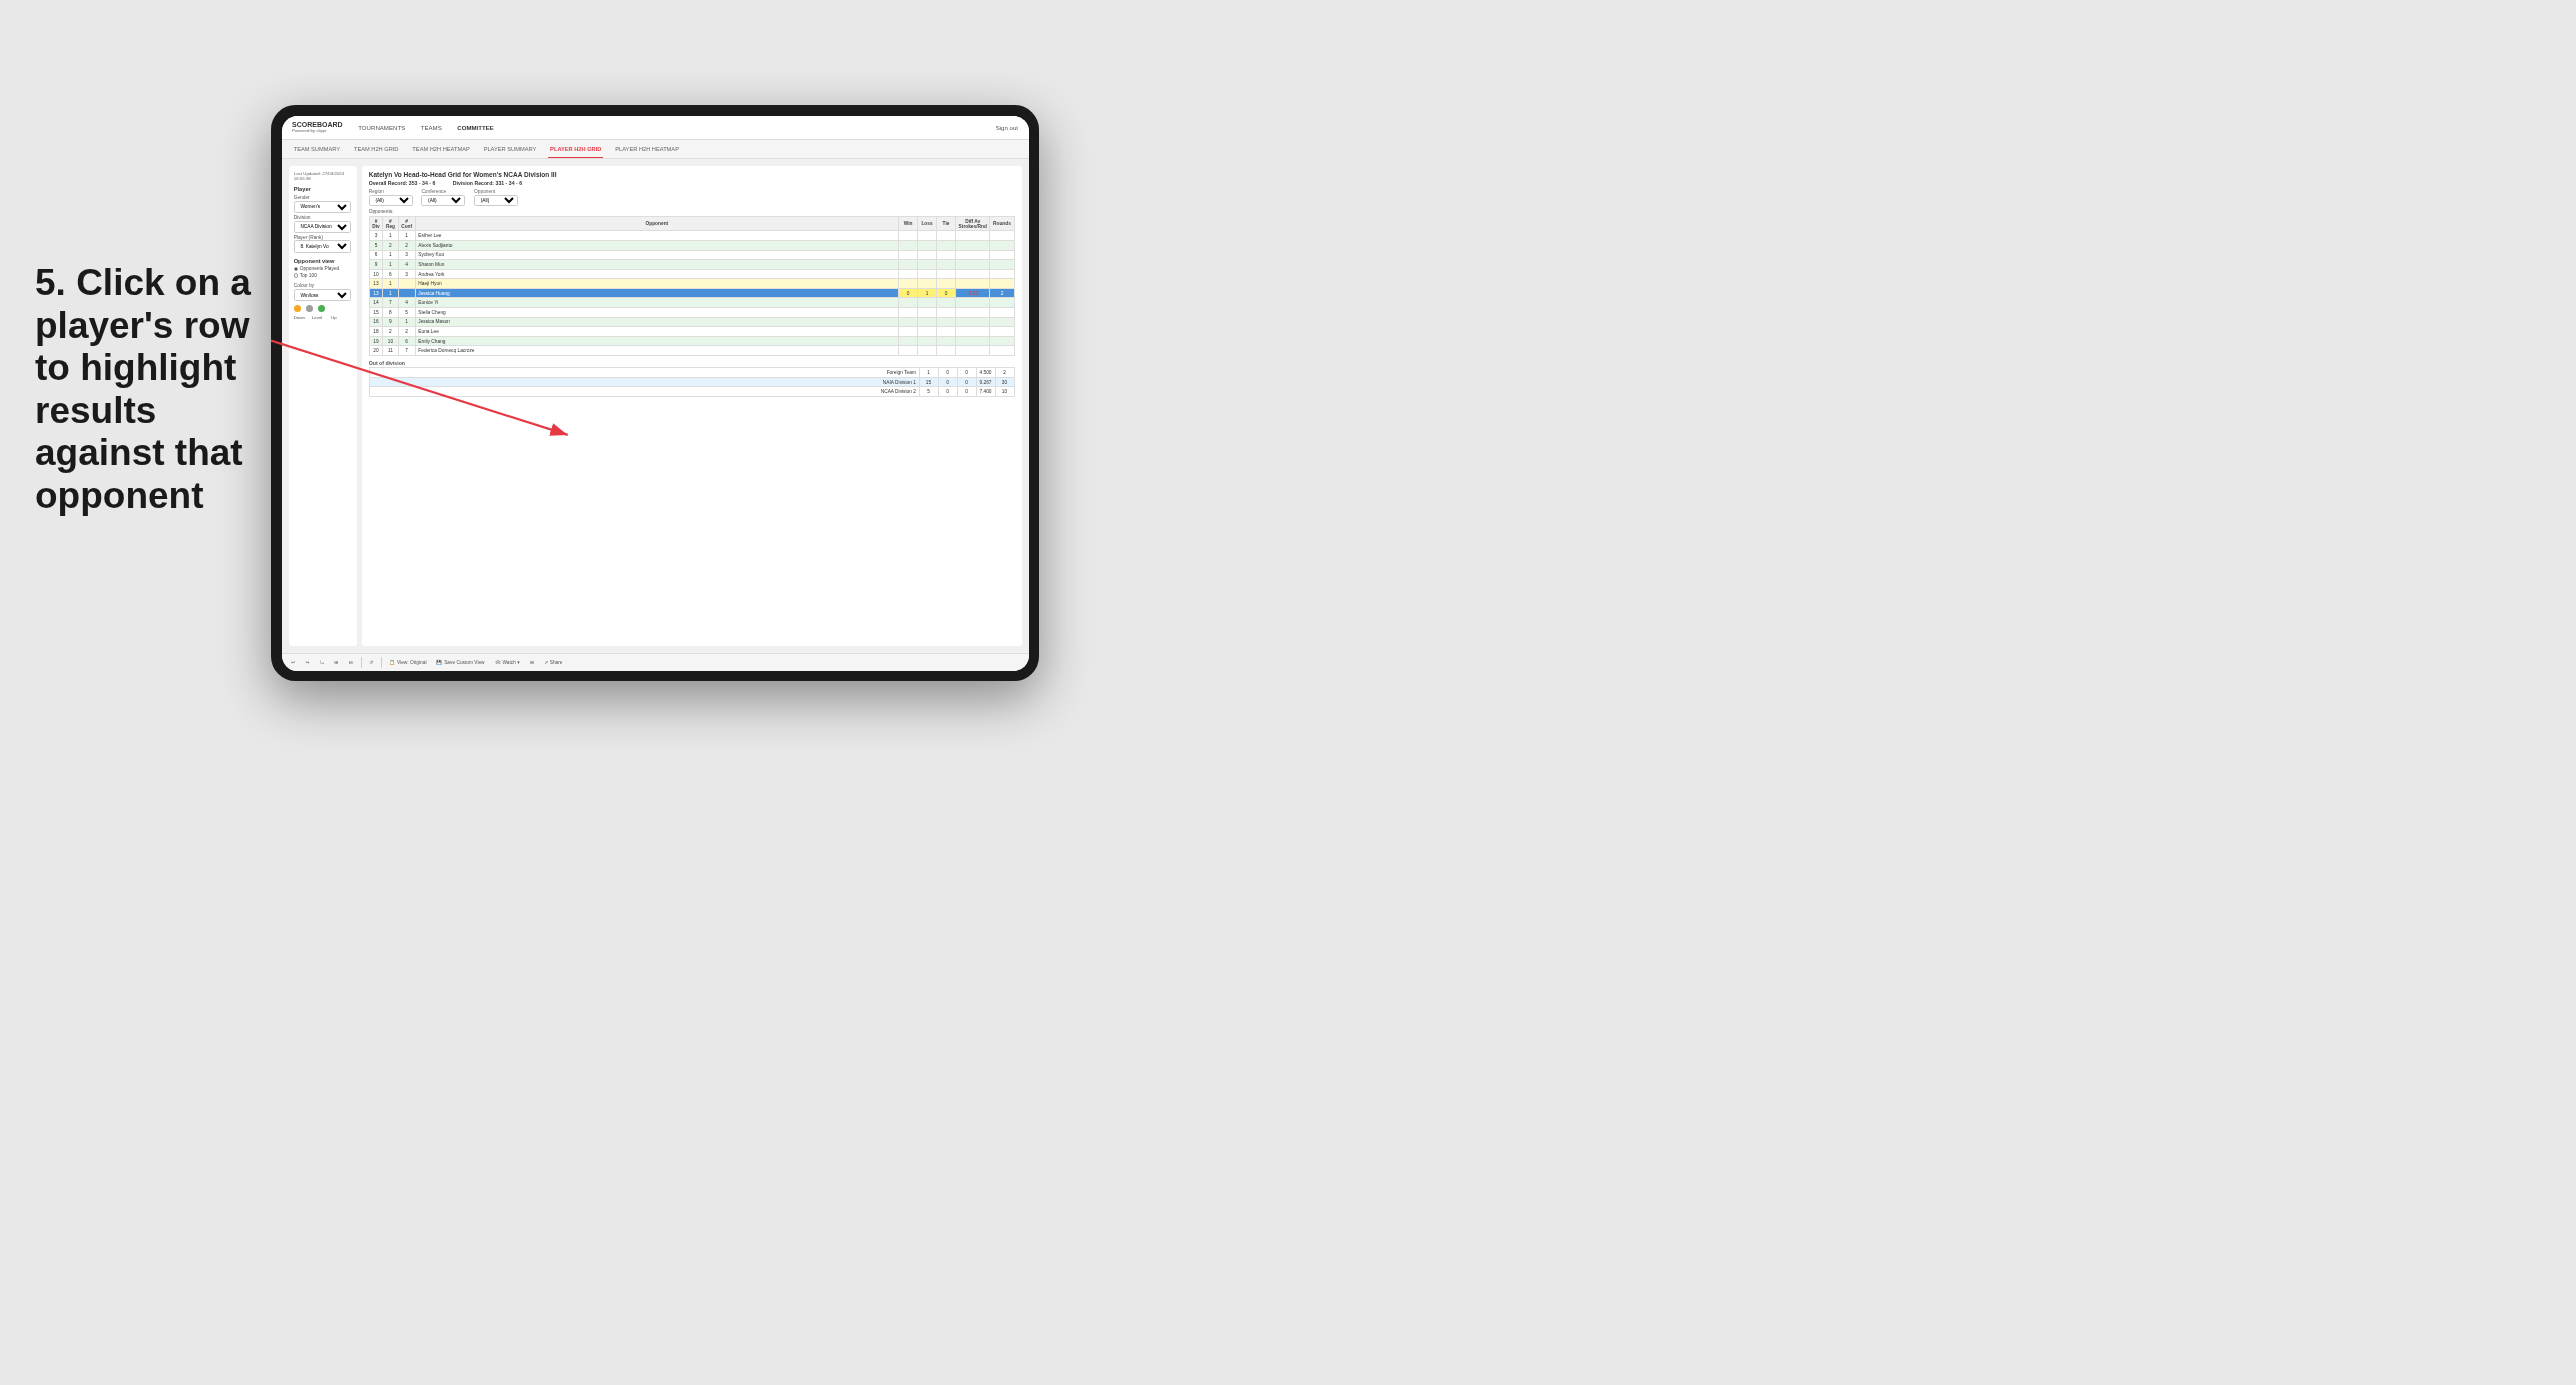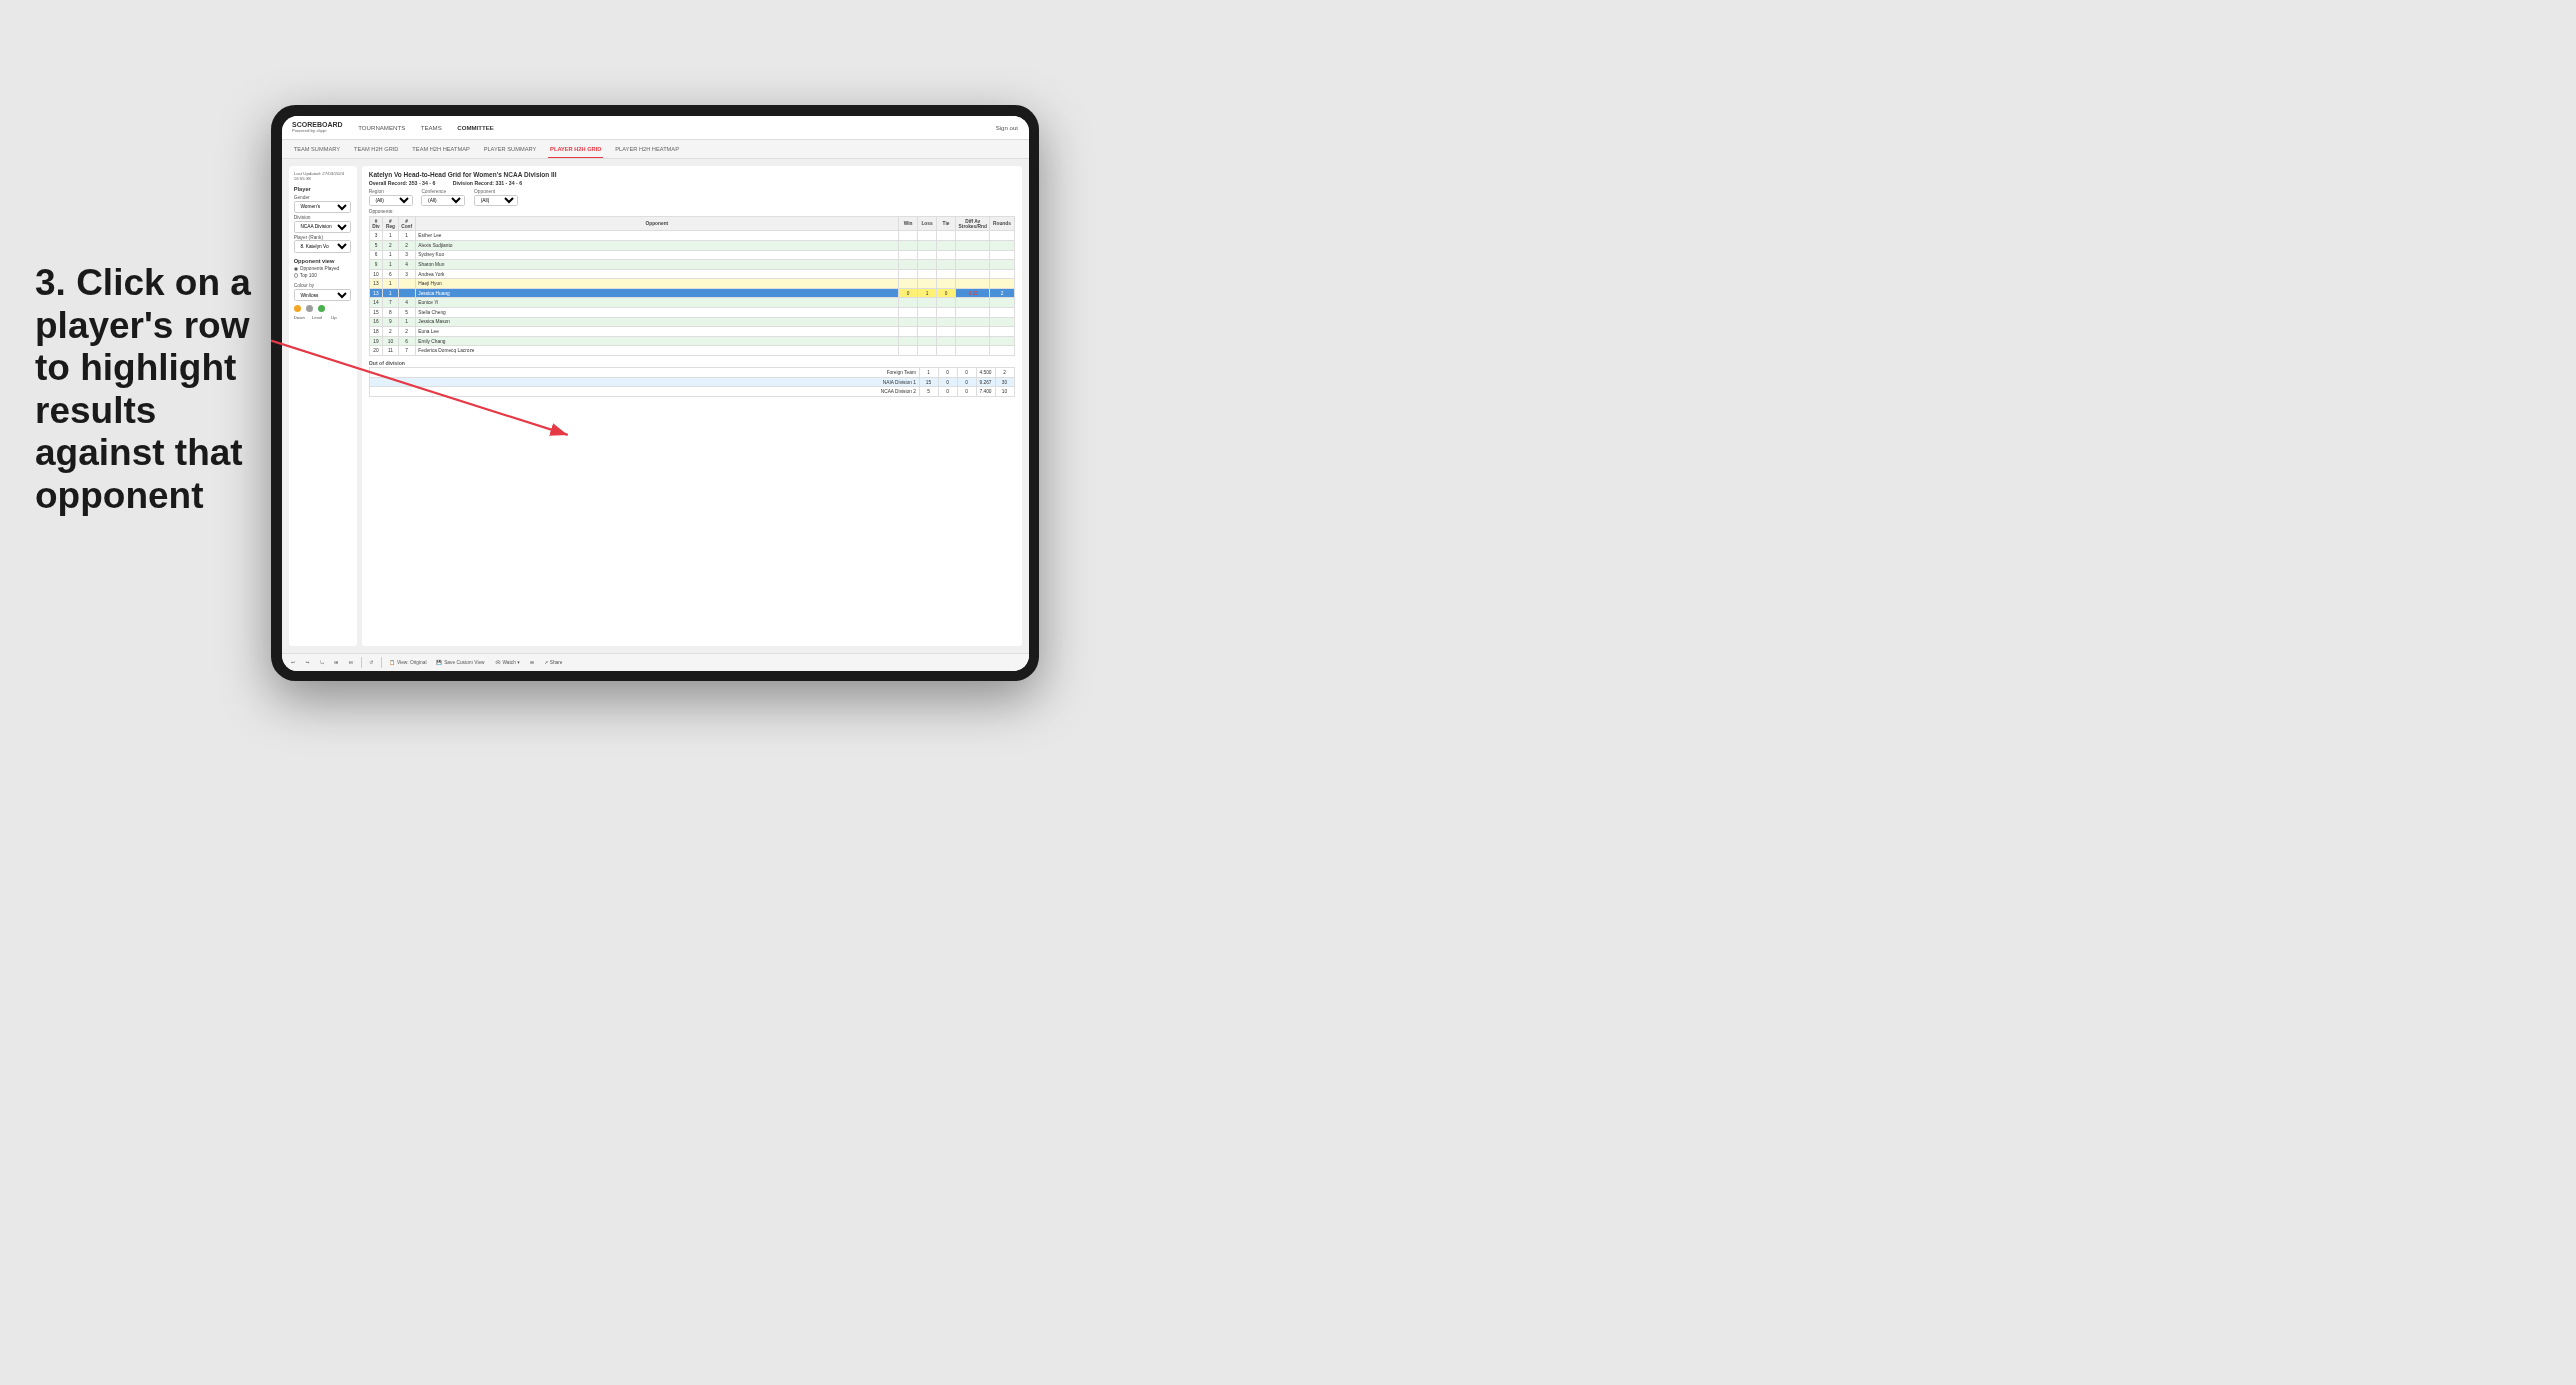--- a/index.html
+++ b/index.html
@@ -358,21 +358,21 @@
       top: 0;
       left: 0;
       width: 100%;
       height: 100%;
     }
   </style>
 </head>
 <body>
 
 <div class="annotation">
-  <span class="annotation-text">3. Click on a player's row to highlight results against that opponent</span>
+  <span class="annotation-text">5. Click on a player's row to highlight results against that opponent</span>
 </div>
 
 <div class="tablet-frame">
   <div class="tablet-screen">
 
     <div class="nav-bar">
       <div class="logo">
         <span>SCOREBOARD</span>
         <span class="logo-sub">Powered by clippi</span>
       </div>

